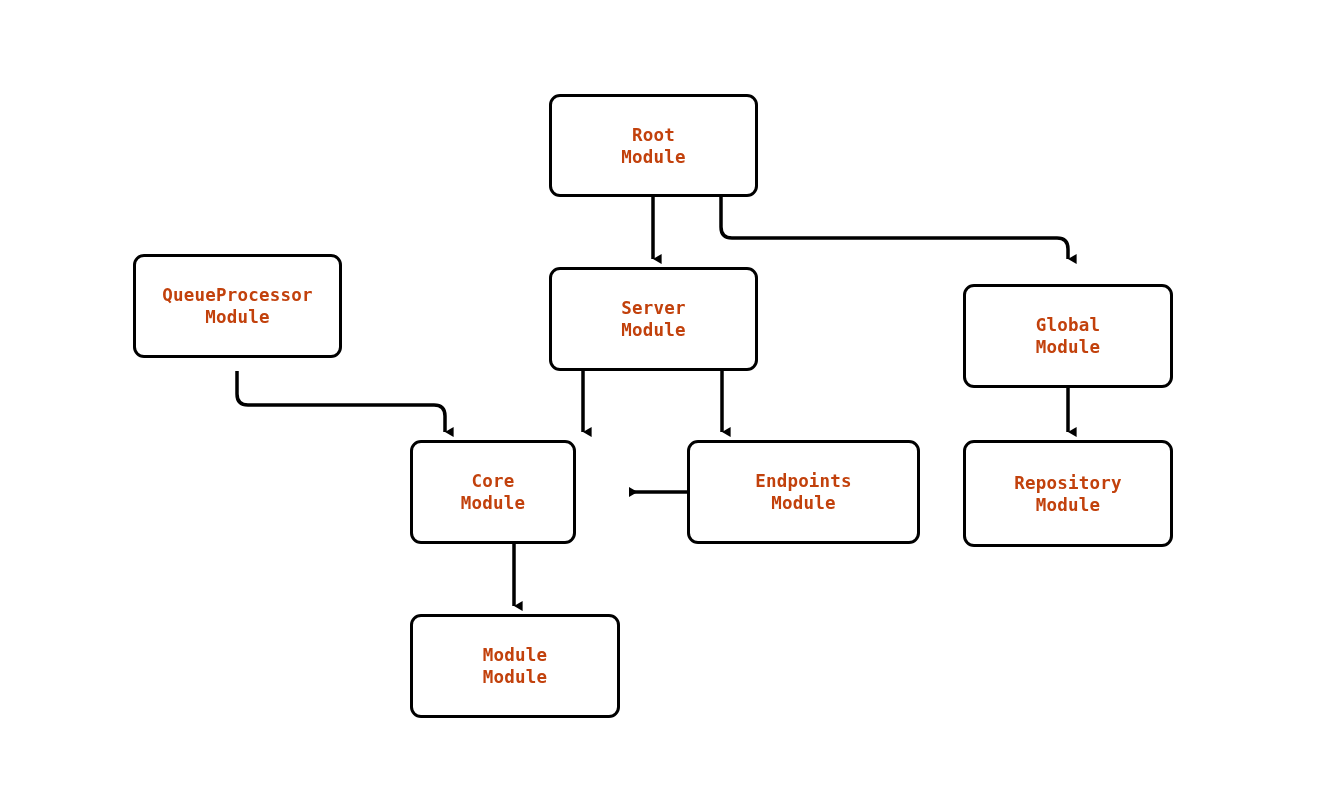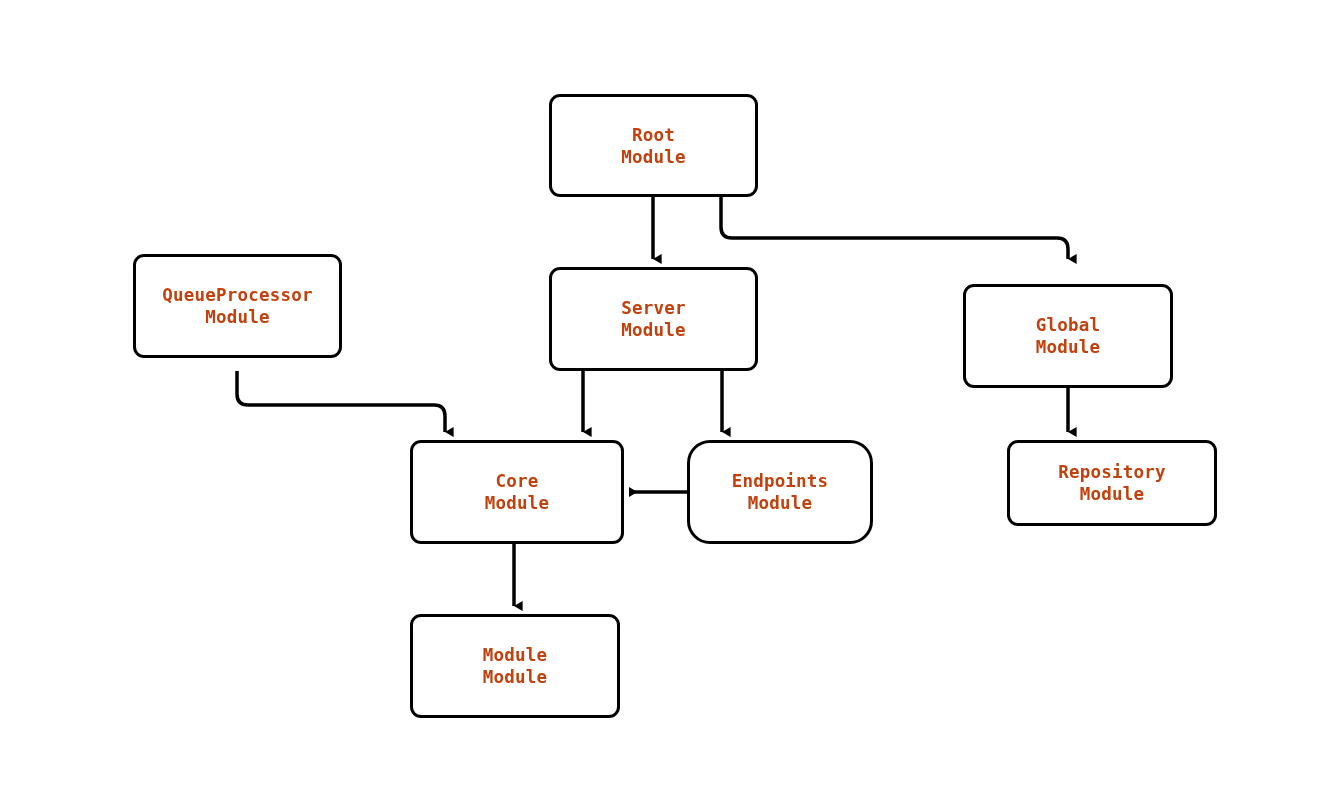--- a/index.html
+++ b/index.html
@@ -96,31 +96,31 @@
   <div class="node-box" style="left:549px; top:267px; width:209px; height:104px;">
     <span class="node-line">Server</span>
     <span class="node-line">Module</span>
   </div>
 
   <div class="node-box" style="left:963px; top:267px; width:210px; height:104px;margin-top:17px;">
     <span class="node-line">Global</span>
     <span class="node-line">Module</span>
   </div>
 
-  <div class="node-box" style="left:410px; top:440px; width:214px; height:104px;">
+  <div class="node-box" style="left:410px; top:440px; width:166px; height:104px;">
     <span class="node-line">Core</span>
     <span class="node-line">Module</span>
   </div>
 
-  <div class="node-box" style="left:687px; top:440px; width:186px; height:104px;border-radius:23px;">
+  <div class="node-box" style="left:687px; top:440px; width:233px; height:104px;">
     <span class="node-line">Endpoints</span>
     <span class="node-line">Module</span>
   </div>
 
-  <div class="node-box" style="left:963px; top:440px; width:210px; height:86px;margin-left:44px;">
+  <div class="node-box" style="left:963px; top:440px; width:210px; height:107px;">
     <span class="node-line">Repository</span>
     <span class="node-line">Module</span>
   </div>
 
   <div class="node-box" style="left:410px; top:614px; width:210px; height:104px;">
     <span class="node-line">Module</span>
     <span class="node-line">Module</span>
   </div>
 
 </div>

